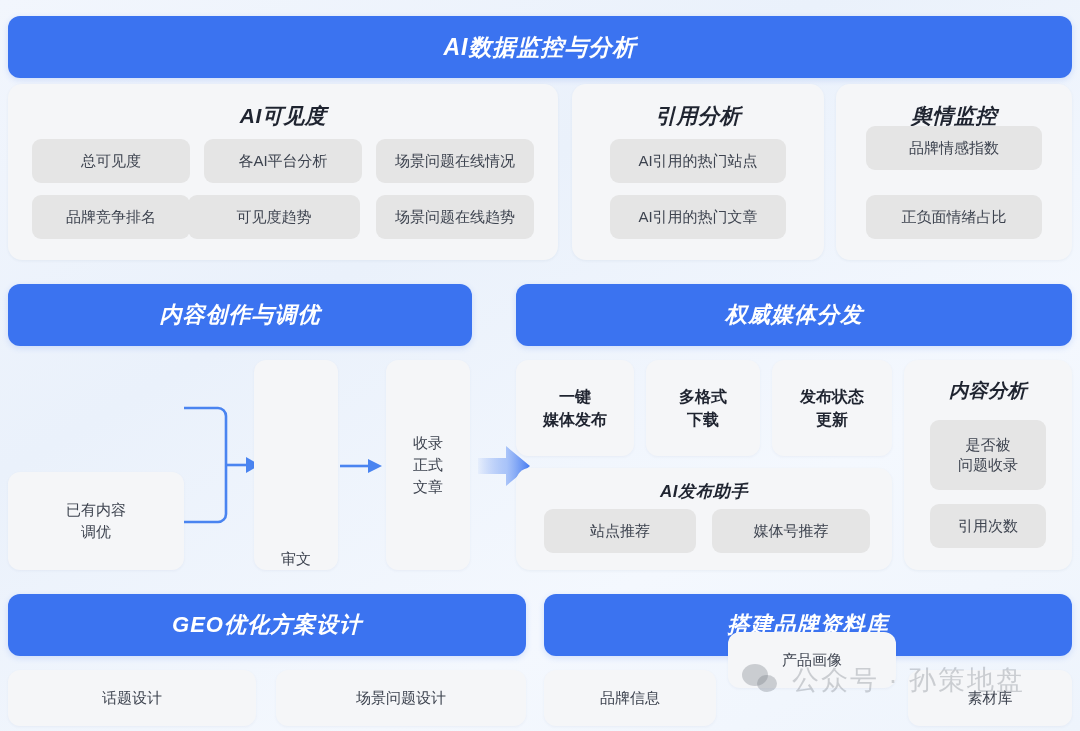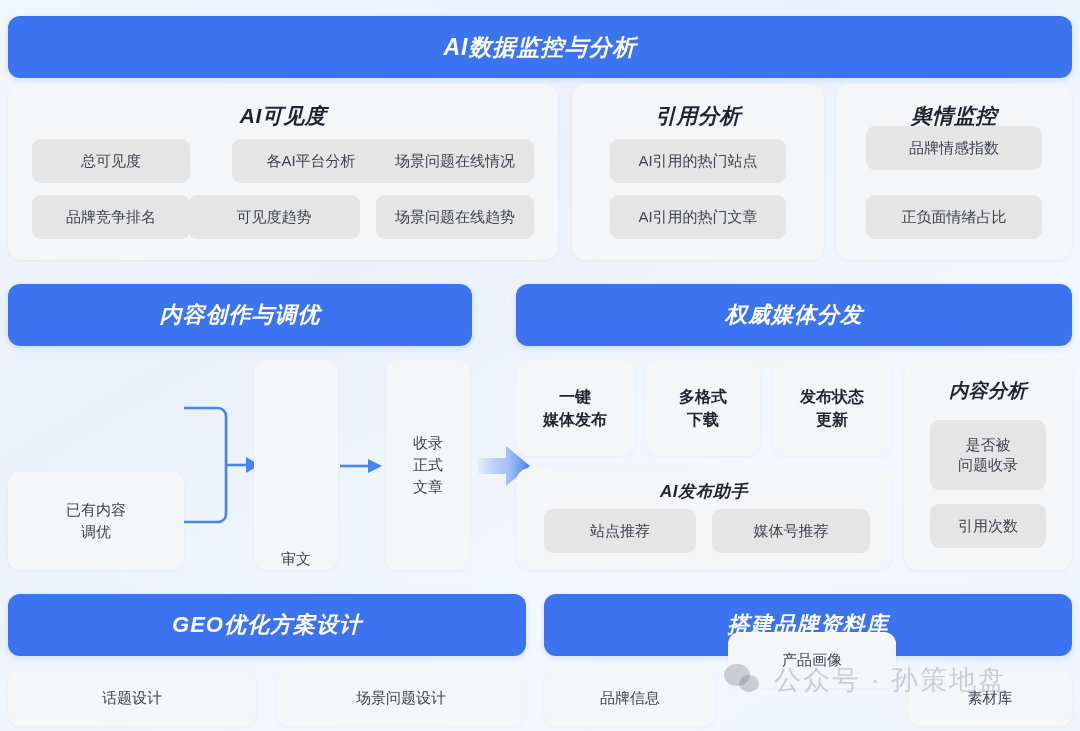--- a/index.html
+++ b/index.html
@@ -90,21 +90,21 @@
 <div class="canvas">
 
   <div class="banner" style="left:8px; top:16px; width:1064px; height:62px; font-size:23px;">
     <span>AI数据监控与分析</span>
   </div>
 
   <div class="panel" style="left:8px; top:84px; width:550px; height:176px;">
     <div class="panel-title" style="font-size:21px; margin-top:18px;">AI可见度</div>
   </div>
   <div class="chip" style="left:32px; top:139px; width:158px; height:44px;">总可见度</div>
-  <div class="chip" style="left:204px; top:139px; width:158px; height:44px;margin-left:28px;">各AI平台分析</div>
+  <div class="chip" style="left:204px; top:139px; width:158px; height:44px;">各AI平台分析</div>
   <div class="chip" style="left:376px; top:139px; width:158px; height:44px;">场景问题在线情况</div>
   <div class="chip" style="left:32px; top:195px; width:158px; height:44px;">品牌竞争排名</div>
   <div class="chip" style="left:188px; top:195px; width:172px; height:44px;">可见度趋势</div>
   <div class="chip" style="left:376px; top:195px; width:158px; height:44px;">场景问题在线趋势</div>
 
   <div class="panel" style="left:572px; top:84px; width:252px; height:176px;">
     <div class="panel-title" style="font-size:21px; margin-top:18px;">引用分析</div>
   </div>
   <div class="chip" style="left:610px; top:139px; width:176px; height:44px;">AI引用的热门站点</div>
   <div class="chip" style="left:610px; top:195px; width:176px; height:44px;">AI引用的热门文章</div>
@@ -193,21 +193,21 @@
   <div class="tile" style="left:8px; top:670px; width:248px; height:56px;">话题设计</div>
   <div class="tile" style="left:276px; top:670px; width:250px; height:56px;">场景问题设计</div>
 
   <div class="banner" style="left:544px; top:594px; width:528px; height:62px; font-size:22px;">
     <span>搭建品牌资料库</span>
   </div>
   <div class="tile" style="left:544px; top:670px; width:172px; height:56px;">品牌信息</div>
   <div class="tile" style="left:728px; top:632px; width:168px; height:56px;">产品画像</div>
   <div class="tile" style="left:908px; top:670px; width:164px; height:56px;">素材库</div>
 
-  <div class="watermark" style="left:724px; top:662px;">
+  <div class="watermark" style="left:742px; top:662px;">
     <span class="wm-logo">
       <span class="b1"></span>
         <span class="b2"></span>
     </span>
     <span>公众号 · 孙策地盘</span>
   </div>
 
 </div>
 
 </body></html>

